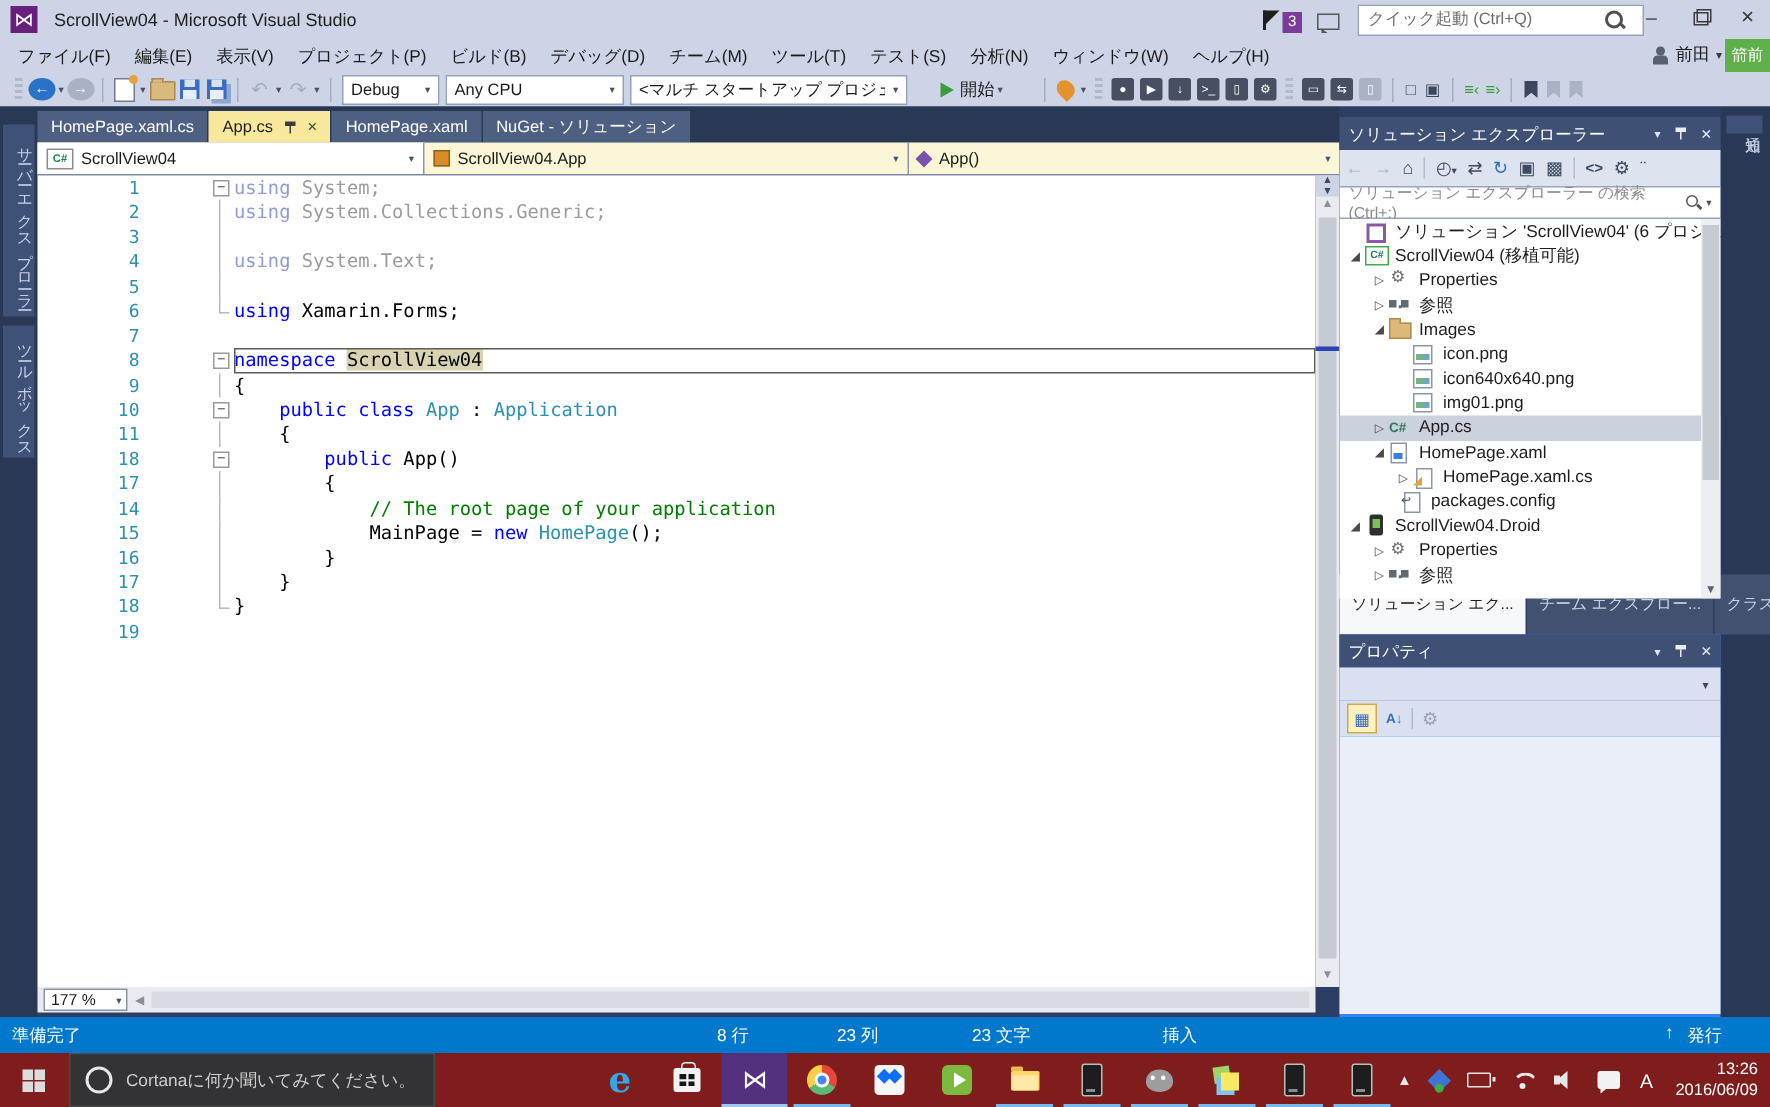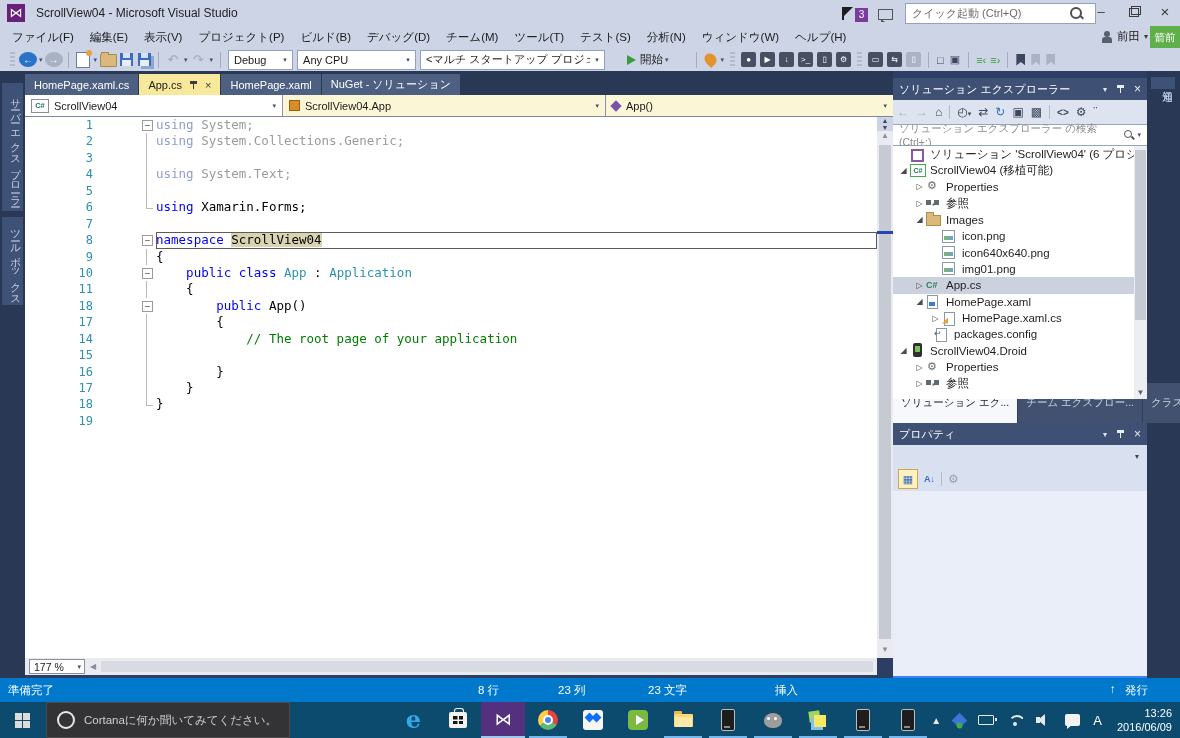--- a/index.html
+++ b/index.html
@@ -184,21 +184,21 @@
   #props-toolbar{height:24px;background:#d9e0ef;display:flex;align-items:center;padding-left:5px;gap:6px}
   .cat-btn{width:18px;height:18px;background:#fdf2bd;border:1px solid #d0a64e;color:#3a6cc4;font-size:11px;
            display:flex;align-items:center;justify-content:center}
   .sort-btn{font-size:9px;color:#3a6cc4;font-weight:bold}
   .props-wrench{font-size:12px;color:#9aa3b2}
   #props-body{height:185px;background:#e9eef8}
   
   #statusbar{left:0;top:678px;width:1180px;height:24px;background:#0079cc;color:#fff;font-size:11.5px}
   #statusbar span{position:absolute;top:5px}
   
-  #taskbar{left:0;top:702px;width:1180px;height:36px;background:#0c4a6e;display:flex;align-items:stretch}
+  #taskbar{left:0;top:702px;width:1180px;height:36px;background:#7f1d1d;display:flex;align-items:stretch}
   #start-btn{width:47px;display:flex;align-items:center;justify-content:center}
   .win-logo{width:15px;height:15px;background:
      linear-gradient(#dcdcdc,#dcdcdc) 0 0/7px 7px no-repeat,
      linear-gradient(#dcdcdc,#dcdcdc) 8px 0/7px 7px no-repeat,
      linear-gradient(#dcdcdc,#dcdcdc) 0 8px/7px 7px no-repeat,
      linear-gradient(#dcdcdc,#dcdcdc) 8px 8px/7px 7px no-repeat}
   #cortana{width:250px;background:#333336;border:1px solid #4a4a4c;display:flex;align-items:center;
            color:#cfcfcf;font-size:11.5px;box-sizing:border-box}
   .cortana-ring{width:14px;height:14px;border:2px solid #e8e8e8;border-radius:50%;margin:0 9px 0 10px}
   #tb-icons{display:flex;margin-left:56px}
@@ -513,20 +513,21 @@
         <span class="f-v"></span>
       </span>
       <span class="code"><span class="tok-cm">            // The root page of your application</span></span>
     </div>
     <div class="cline">
       <span class="ln">15</span>
       <span class="mg"></span>
       <span class="fold">
         <span class="f-v"></span>
       </span>
+      <span class="code"><span class="tok-pl">            MainPage = </span><span class="tok-kw">new</span><span class="tok-pl"> </span><span class="tok-ty">HomePage</span><span class="tok-pl">();</span></span>
     </div>
     <div class="cline">
       <span class="ln">16</span>
       <span class="mg"></span>
       <span class="fold">
         <span class="f-v"></span>
       </span>
       <span class="code"><span class="tok-pl">        }</span></span>
     </div>
     <div class="cline">

